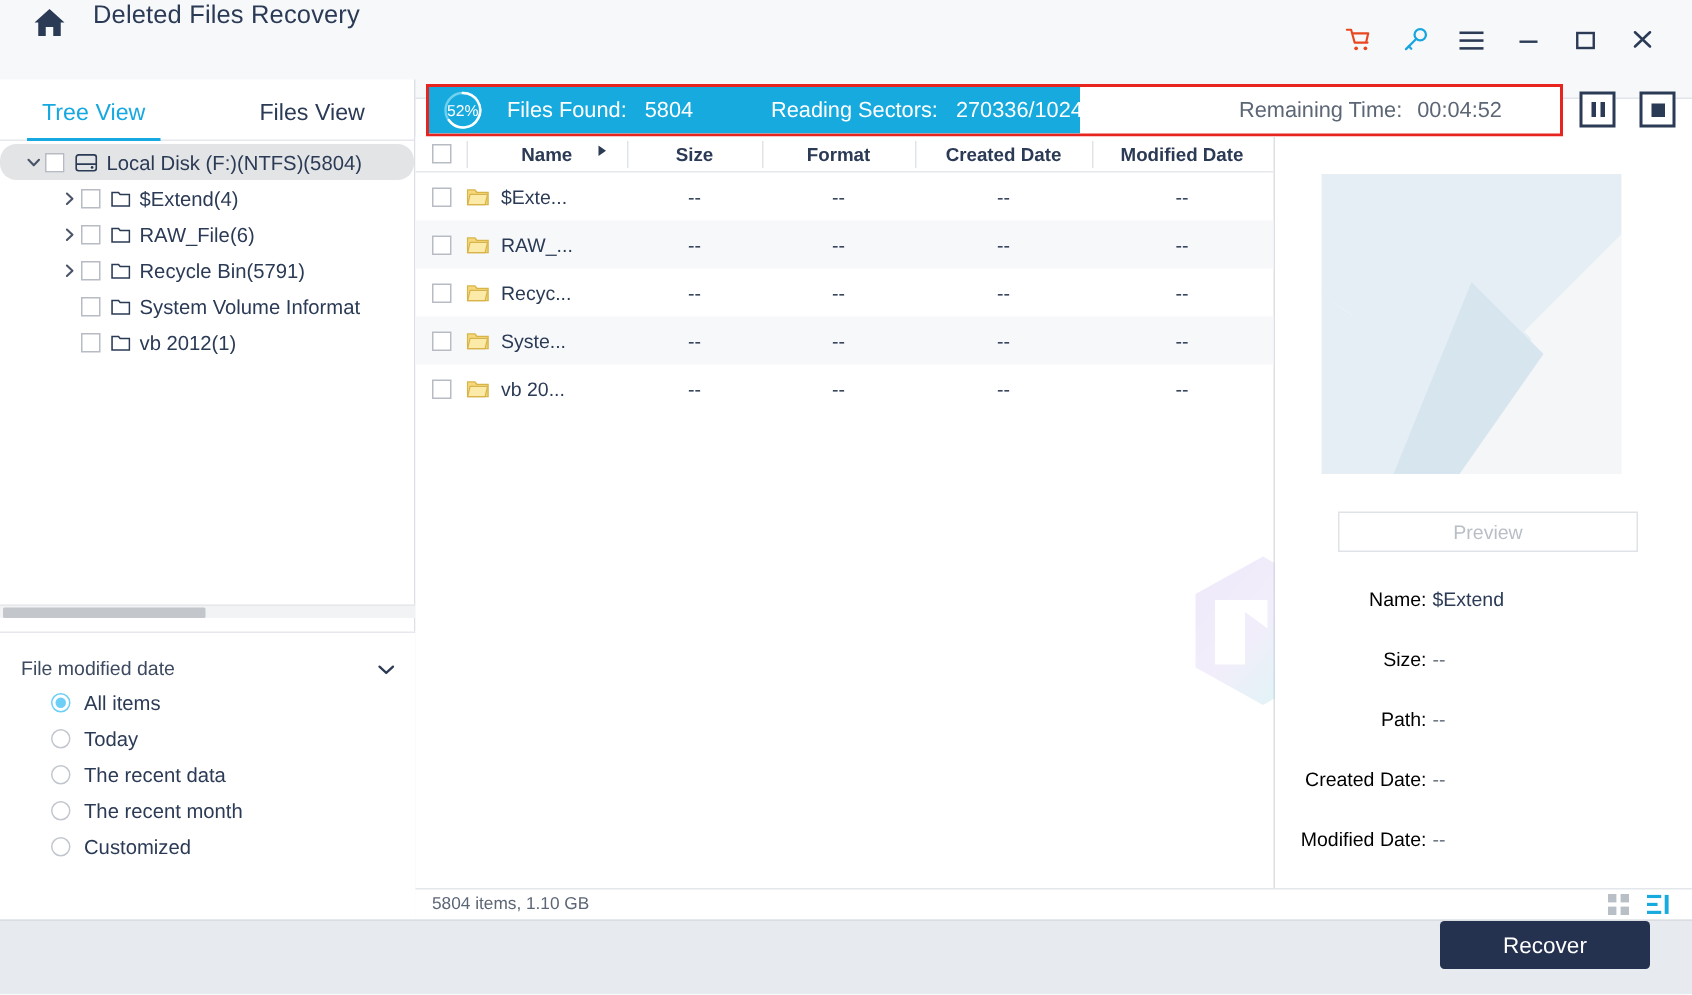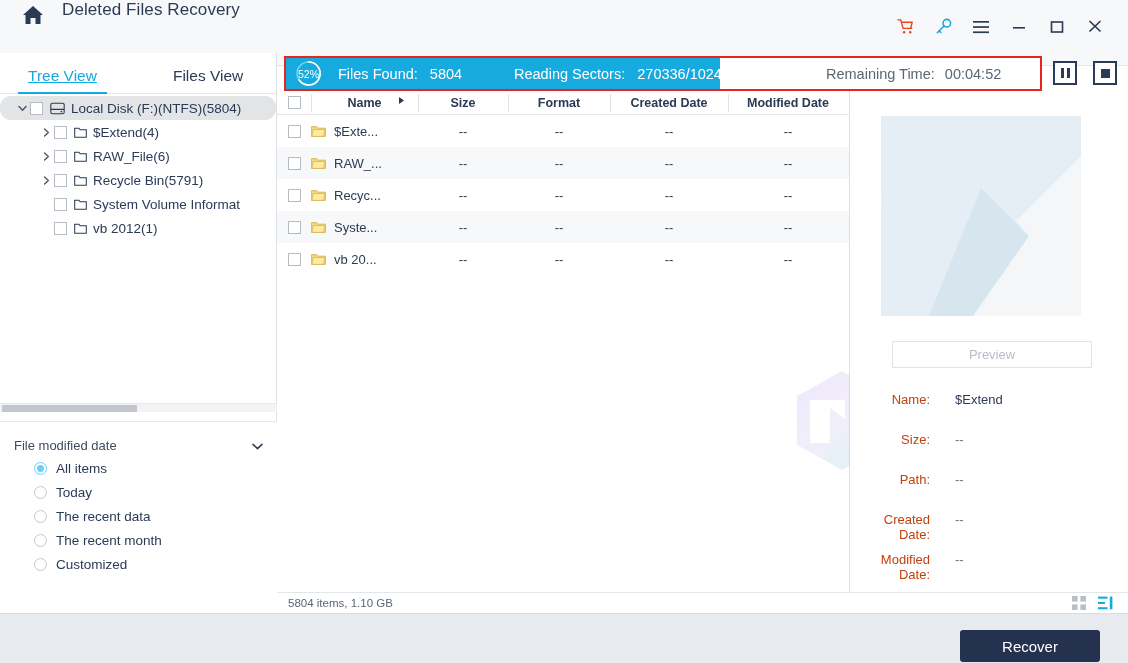--- a/index.html
+++ b/index.html
@@ -53,21 +53,21 @@
   }
   .tabs {
     height: 41px; display: flex; align-items: flex-end;
     border-bottom: 1px solid #e6e8ec;
     position: relative;
   }
   .tab {
     font-size: 15.5px; cursor: pointer;
     padding: 0 6px 8px 6px; position: relative;
   }
-  .tab.t1 { margin-left: 22px; text-decoration: underline; }
+  .tab.t1 { margin-left: 22px; }
   .tab.t2 { margin-left: 64px; }
   .tab.active { color: #16a8e0; }
   .tab.active::after {
     content: ''; position: absolute;
     left: -4px; right: -4px; bottom: -1px; height: 2px;
     background: #16a8e0;
   }
   .tab.inactive { color: #2b3a55; }
 
   .tree { padding-top: 2px; font-size: 13.5px; color: #2b3a55; }
@@ -253,22 +253,22 @@
     border: 1px solid #dfe3e8; background: #ffffff;
     color: #b9bec6; font-size: 13px;
     display: flex; align-items: center; justify-content: center;
     cursor: pointer;
   }
   .dt-row {
     position: absolute; left: 0; width: 278px;
     display: flex; font-size: 13px;
   }
   .dt-key {
-    width: 105px; text-align: right; color: #c2410c;
-    padding-right: 25px;
+    width: 105px; text-align: right; color: #000000;
+    padding-right: 4px;
   }
   .dt-val { color: #2b3a55; }
   .dt-val.dash { color: #6b7280; }
 
   
   .statusbar {
     position: absolute; top: 592px; left: 277px;
     width: 851px; height: 21px;
     background: #ffffff;
     border-top: 1px solid #e3e6ea;
@@ -281,21 +281,21 @@
   .vt { width: 26px; height: 21px; display: flex; align-items: center; justify-content: center; cursor: pointer; }
 
   
   .footer {
     position: absolute; left: 0; top: 613px;
     width: 1128px; height: 50px;
     background: #e7eaee;
     border-top: 1px solid #dadde2;
   }
   .recover-btn {
-    position: absolute; right: 28px; top: 16px;
+    position: absolute; right: 28px; top: 0;
     width: 140px; height: 32px;
     background: #24314f; color: #ffffff;
     border: none; border-radius: 3px;
     font-size: 15px; font-family: "Liberation Sans", sans-serif;
     cursor: pointer;
   }
 </style>
 </head>
 <body>
 

